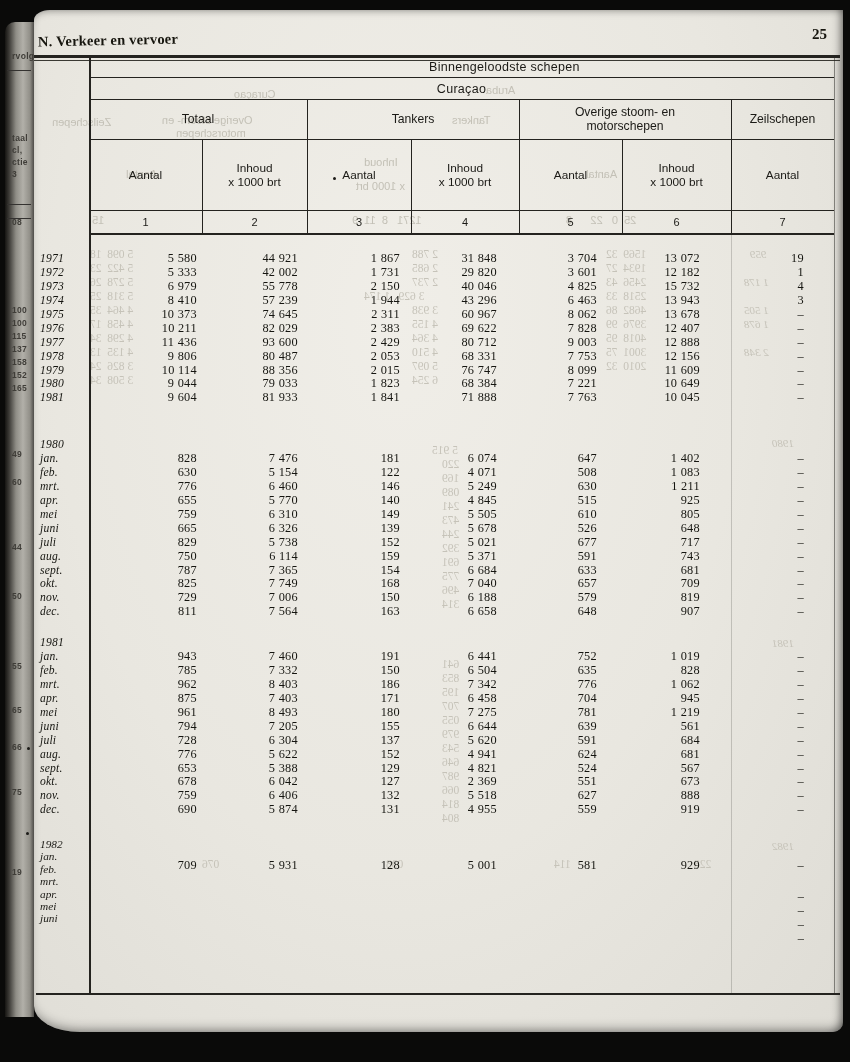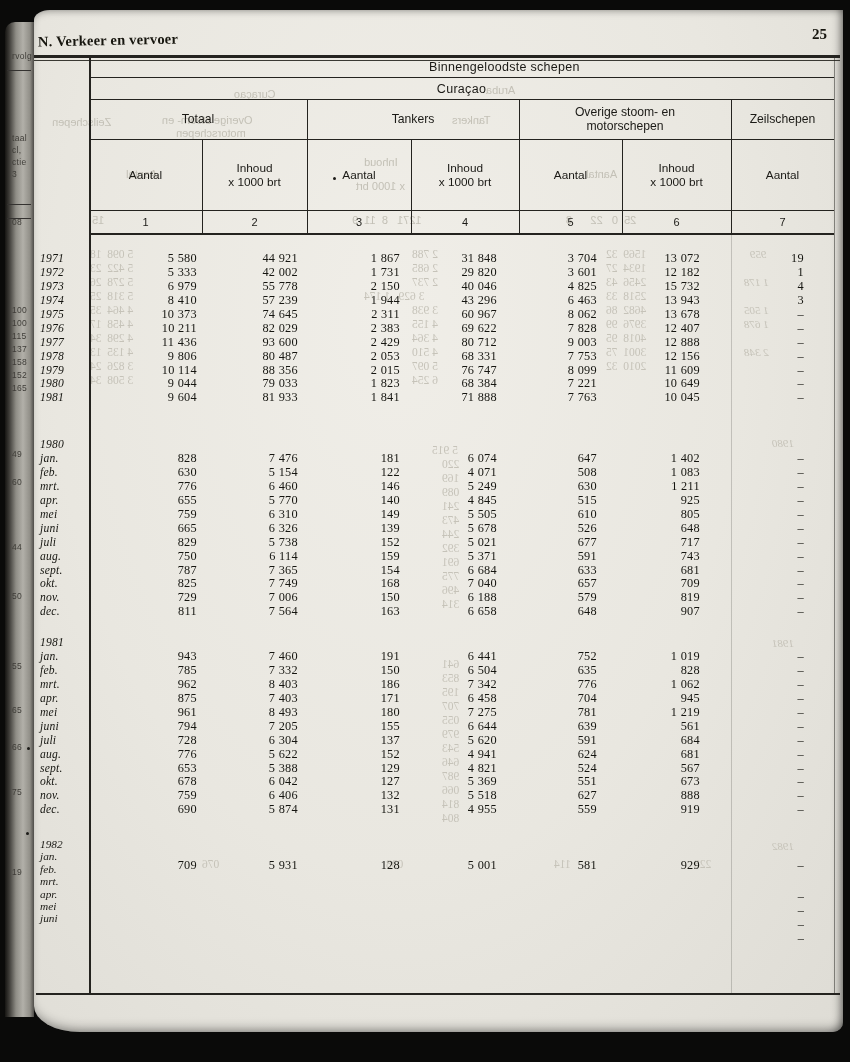--- a/index.html
+++ b/index.html
@@ -6,20 +6,21 @@
   body{
     width:850px;height:1062px;position:relative;overflow:hidden;
     background:#0a0a09;
     font-family:"Liberation Sans", sans-serif;
   }
   
   .prev-strip{
     position:absolute;left:5px;top:22px;width:29px;height:995px;
     background:linear-gradient(90deg,#161512 0%,#3c3a36 14%,#8f8d86 38%,#b2b0a9 62%,#918f88 86%,#4e4c48 100%);
     border-top-left-radius:10px;
+    font-weight:bold;
   }
   .prev-frag{
     position:absolute;left:7px;color:#3f3d38;font-size:8.5px;line-height:9px;
     font-family:"Liberation Sans", sans-serif;letter-spacing:0.3px;white-space:nowrap;
   }
   .prev-rule{position:absolute;left:2px;width:24px;height:1px;background:#343230;}
   
   .page{
     position:absolute;left:34px;top:10px;width:809px;height:1022px;
     background:radial-gradient(ellipse at 45% 30%, #f0eee8 0%, #e9e7e0 55%, #dedcd5 100%);
@@ -599,21 +600,21 @@
         <div class="cell c4">4 821</div>
         <div class="cell c5">524</div>
         <div class="cell c6">567</div>
         <div class="cell c7">–</div>
       </div>
       <div class="drow">
         <div class="stub">okt.</div>
         <div class="cell c1">678</div>
         <div class="cell c2">6 042</div>
         <div class="cell c3">127</div>
-        <div class="cell c4">5 369</div>
+        <div class="cell c4">2 369</div>
         <div class="cell c5">551</div>
         <div class="cell c6">673</div>
         <div class="cell c7">–</div>
       </div>
       <div class="drow">
         <div class="stub">nov.</div>
         <div class="cell c1">759</div>
         <div class="cell c2">6 406</div>
         <div class="cell c3">132</div>
         <div class="cell c4">5 518</div>

